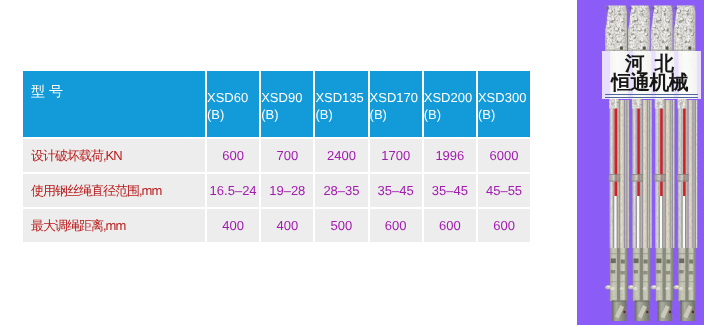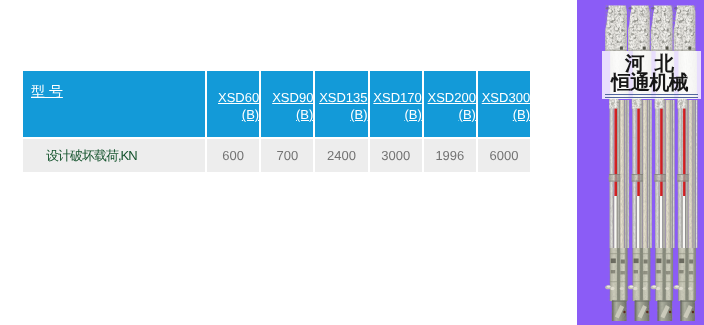--- a/index.html
+++ b/index.html
@@ -8,43 +8,43 @@
        font-family:"Liberation Sans",sans-serif;overflow:hidden;}
   .page{position:relative;width:704px;height:325px;}
 
   
   .spec-table{position:absolute;left:23px;top:71px;width:507px;
               border-collapse:separate;border-spacing:0;table-layout:fixed;}
   .spec-table td{padding:0;vertical-align:middle;white-space:nowrap;}
   .c-label{width:182px;}
   .c-val{width:54.2px;}
 
-  .hdr{background:#139AD8;height:66px;color:#ffffff;text-decoration:underline;}
+  .hdr{background:#139AD8;height:66px;color:#ffffff;}
   .spec-table td.hdr-label{padding-left:8px;font-size:14px;letter-spacing:0px;
         vertical-align:top;padding-top:12px;}
-  .spec-table td.hdr-model{text-align:right;font-size:13px;line-height:17px;
+  .spec-table td.hdr-model{text-align:left;font-size:13px;line-height:17px;
              padding-top:4px;border-left:2px solid #ffffff;}
 
   .row td{background:#EDEDED;height:33px;border-top:2px solid #ffffff;}
 
   
   .photo{position:absolute;left:577px;top:0;width:139px;height:325px;overflow:hidden;
          background:#8b5cf6;}
   .photo svg{position:absolute;left:0;top:0;filter:blur(0.32px);}
   .wmveil{position:absolute;left:25px;top:51px;width:99px;height:48px;
           background:rgba(255,255,255,0.80);}
   .wm{position:absolute;left:3px;width:139px;text-align:center;color:#161616;
       font-weight:700;line-height:1;}
   .wm1{top:55px;font-size:19.5px;letter-spacing:2.2px;text-indent:2.2px;}
   .wm2{top:74px;font-size:19.8px;letter-spacing:-0.6px;}
   .wmline{position:absolute;left:27.5px;width:93px;height:1px;background:#52669e;}
   .wmline1{top:94px;}
   .wmline2{top:96.6px;}
-  .spec-table td.row-label{padding-left:23px;font-size:13px;color:#14532d;letter-spacing:-1px;}
-  .row-val{text-align:center;font-size:13px;color:#737373;
+  .spec-table td.row-label{padding-left:8px;font-size:13px;color:#b91c1c;letter-spacing:-1px;}
+  .row-val{text-align:center;font-size:13px;color:#a21caf;
            border-left:2px solid #ffffff;}
 </style>
 </head>
 <body>
 
 <div class="page">
 
   <table class="spec-table">
     <colgroup>
       <col class="c-label">
@@ -81,23 +81,41 @@
         <td class="hdr-model">
           <div>XSD300</div>
           <div>(B)</div>
         </td>
       </tr>
     <tr class="row">
           <td class="row-label">设计破坏载荷,KN</td>
           <td class="row-val">600</td>
           <td class="row-val">700</td>
           <td class="row-val">2400</td>
-          <td class="row-val">3000</td>
+          <td class="row-val">1700</td>
           <td class="row-val">1996</td>
           <td class="row-val">6000</td>
+        </tr>
+        <tr class="row">
+          <td class="row-label">使用钢丝绳直径范围,mm</td>
+          <td class="row-val">16.5–24</td>
+          <td class="row-val">19–28</td>
+          <td class="row-val">28–35</td>
+          <td class="row-val">35–45</td>
+          <td class="row-val">35–45</td>
+          <td class="row-val">45–55</td>
+        </tr>
+        <tr class="row">
+          <td class="row-label">最大调绳距离,mm</td>
+          <td class="row-val">400</td>
+          <td class="row-val">400</td>
+          <td class="row-val">500</td>
+          <td class="row-val">600</td>
+          <td class="row-val">600</td>
+          <td class="row-val">600</td>
         </tr>
       </tbody>
   </table>
 
   <div class="photo">
     <svg id="devsvg" width="139" height="325" viewBox="0 0 139 325">
         <defs>
 <filter id="fRough" x="0%" y="0%" width="100%" height="100%" filterUnits="objectBoundingBox" primitiveUnits="userSpaceOnUse">
  <feTurbulence type="fractalNoise" baseFrequency="0.62 0.5" numOctaves="4" seed="13" result="n"></feTurbulence>
  <feColorMatrix in="n" type="matrix" values="0 0 0 0 0.30  0 0 0 0 0.30  0 0 0 0 0.28  1.0 1.0 1.0 0 -1.30"></feColorMatrix>

